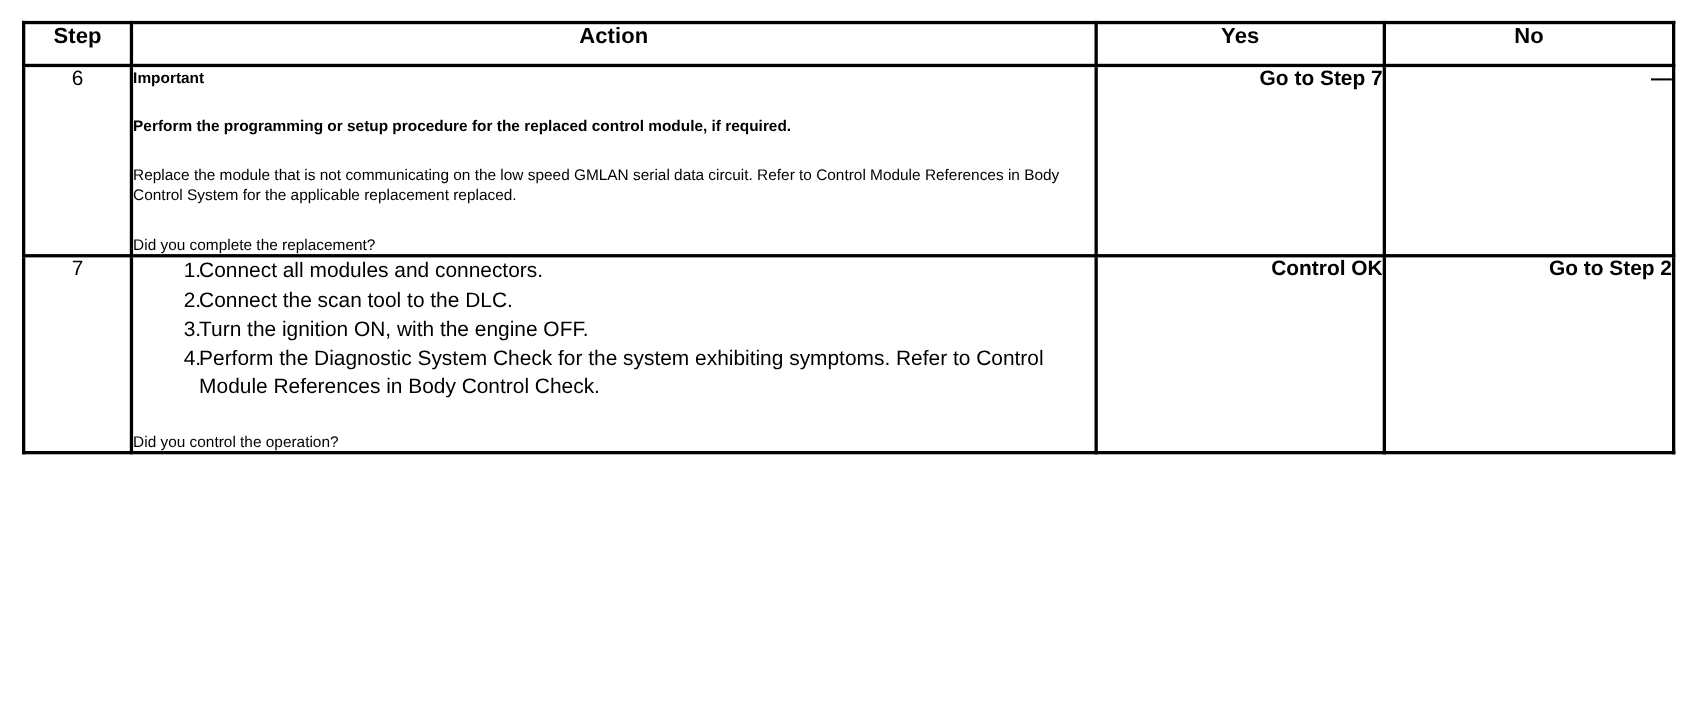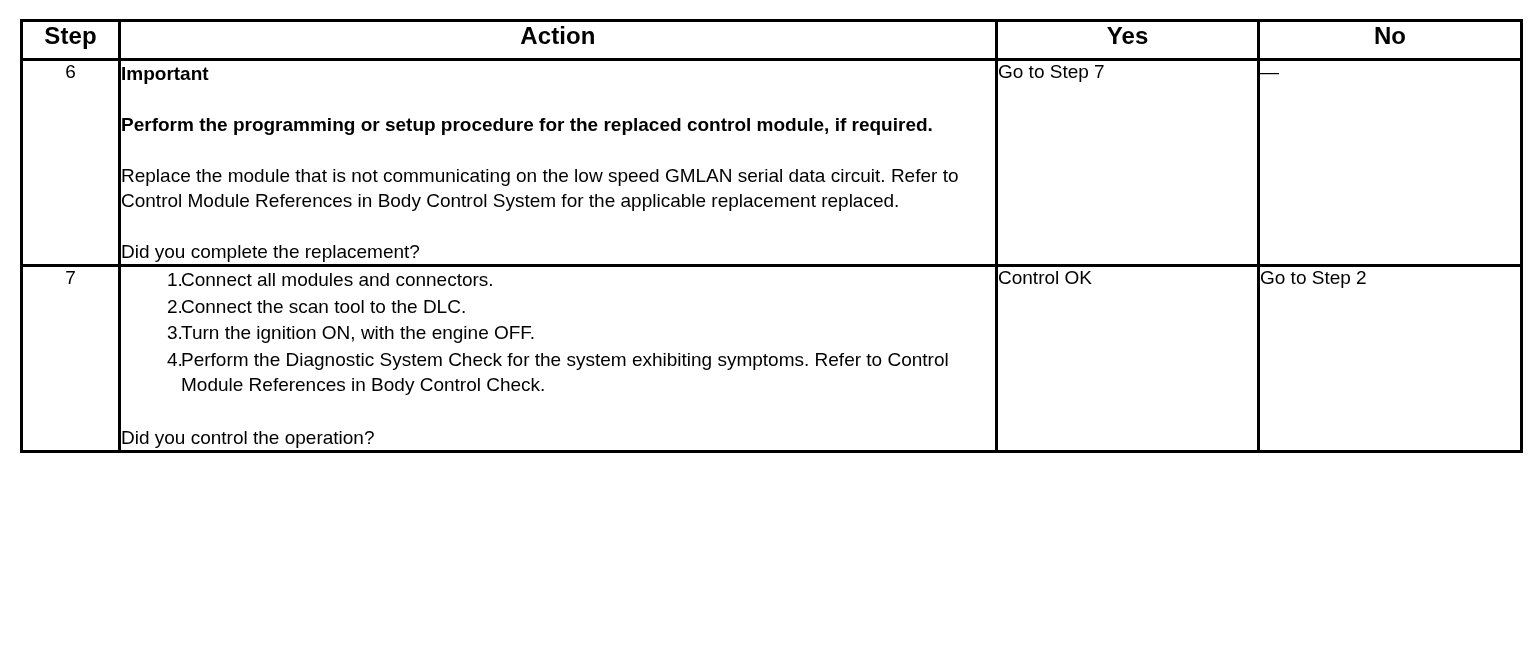--- a/index.html
+++ b/index.html
@@ -46,49 +46,50 @@
   col.c-action { width: 877px; }
   col.c-yes    { width: 262px; }
   col.c-no     { width: 263px; }
 
   
   .hdr-cell {
     height: 36px;
     text-align: center;
     vertical-align: middle;
     font-weight: bold;
-    font-size: 24px;
+    font-size: 20px;
     letter-spacing: 0.1px;
   }
 
   
   .step-cell {
     text-align: center;
     vertical-align: middle;
     font-size: 19px;
     font-weight: normal;
   }
 
   .action-cell {
     padding: 10px 8px 8px 6px;
     font-size: 19px;
     line-height: 1.32;
   }
 
   .ans-cell {
-    text-align: left;
+    text-align: right;
     vertical-align: bottom;
     font-size: 19px;
     padding-bottom: 8px;
+    font-weight: bold;
   }
 
   
   .para {
     margin: 0;
-    font-size: 19px;
+    font-size: 14px;
     line-height: 1.32;
   }
   .para.bold { font-weight: bold; }
   .gap-lg { height: 26px; }
 
   ol.steps {
     margin: 0;
     padding: 0;
     list-style: none;
     counter-reset: stepnum;

